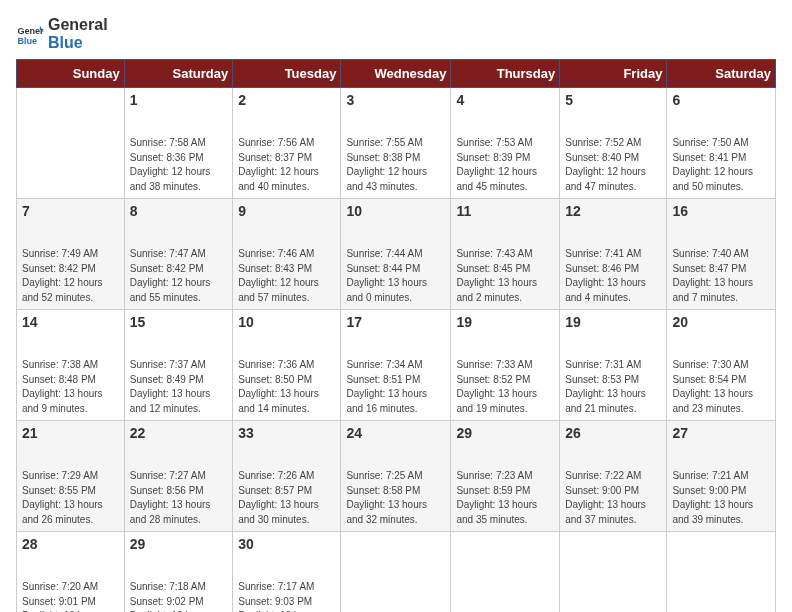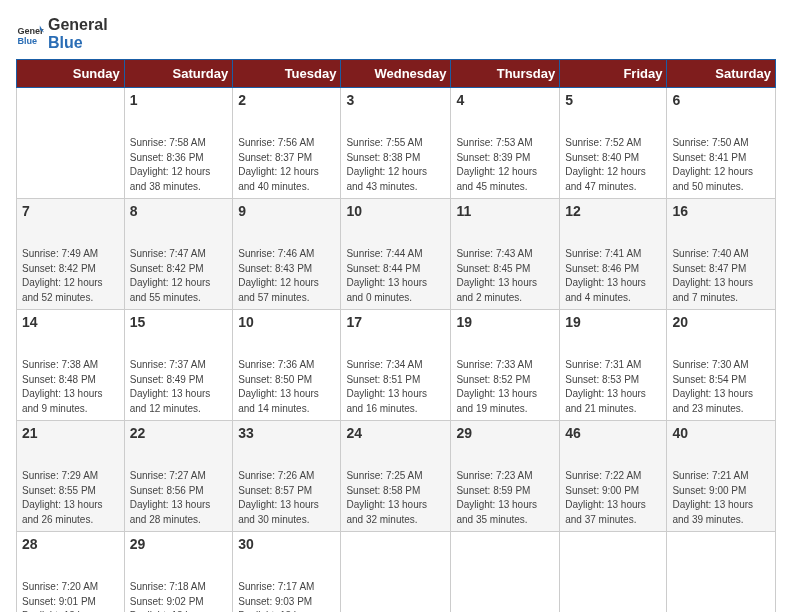--- a/index.html
+++ b/index.html
@@ -217,25 +217,25 @@
         </td>
         <td>
           <span class="day-number">24</span>
           <div class="day-info">Sunrise: 7:25 AM<br>Sunset: 8:58 PM<br>Daylight: 13 hours<br>and 32 minutes.</div>
         </td>
         <td>
           <span class="day-number">29</span>
           <div class="day-info">Sunrise: 7:23 AM<br>Sunset: 8:59 PM<br>Daylight: 13 hours<br>and 35 minutes.</div>
         </td>
         <td>
-          <span class="day-number">46</span>
+          <span class="day-number">26</span>
           <div class="day-info">Sunrise: 7:22 AM<br>Sunset: 9:00 PM<br>Daylight: 13 hours<br>and 37 minutes.</div>
         </td>
         <td>
-          <span class="day-number">40</span>
+          <span class="day-number">27</span>
           <div class="day-info">Sunrise: 7:21 AM<br>Sunset: 9:00 PM<br>Daylight: 13 hours<br>and 39 minutes.</div>
         </td>
       </tr>
       <tr>
         <td>
           <span class="day-number">28</span>
           <div class="day-info">Sunrise: 7:20 AM<br>Sunset: 9:01 PM<br>Daylight: 13 hours<br>and 41 minutes.</div>
         </td>
         <td>
           <span class="day-number">29</span>

